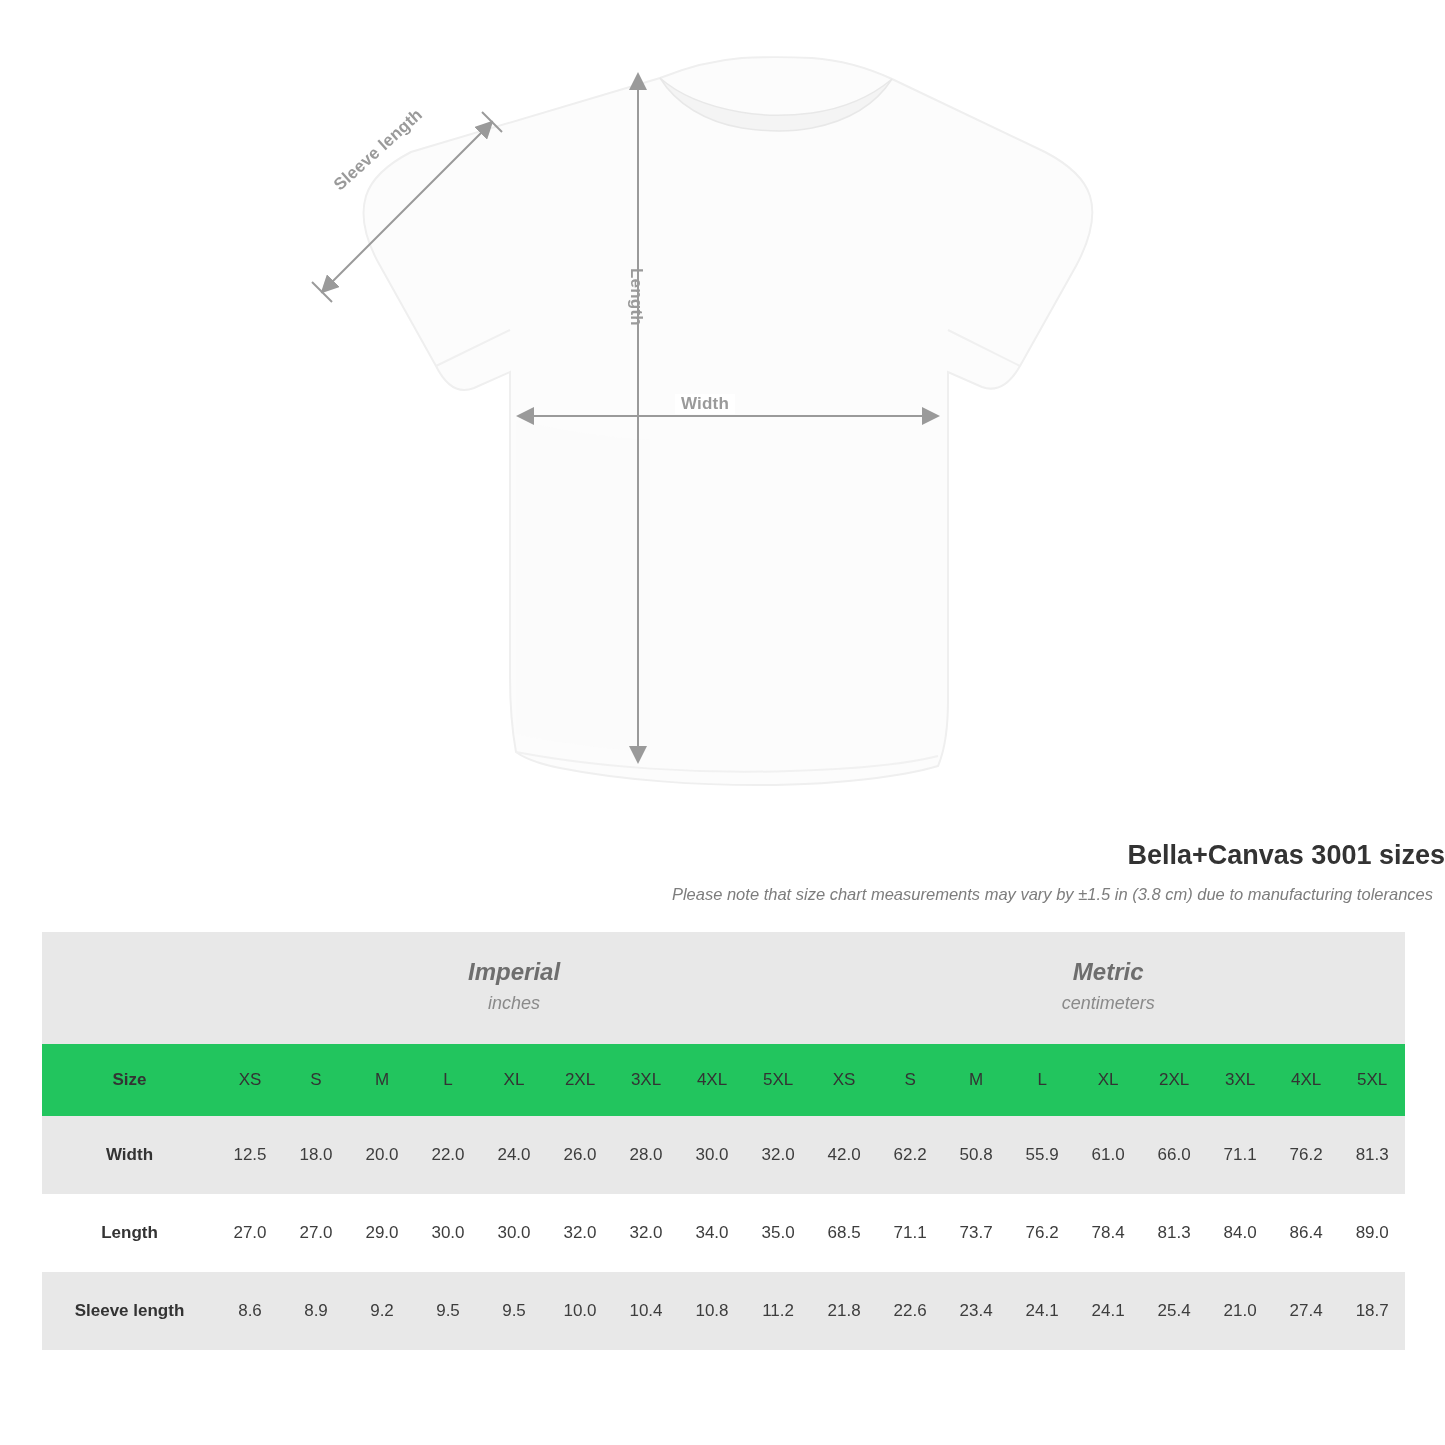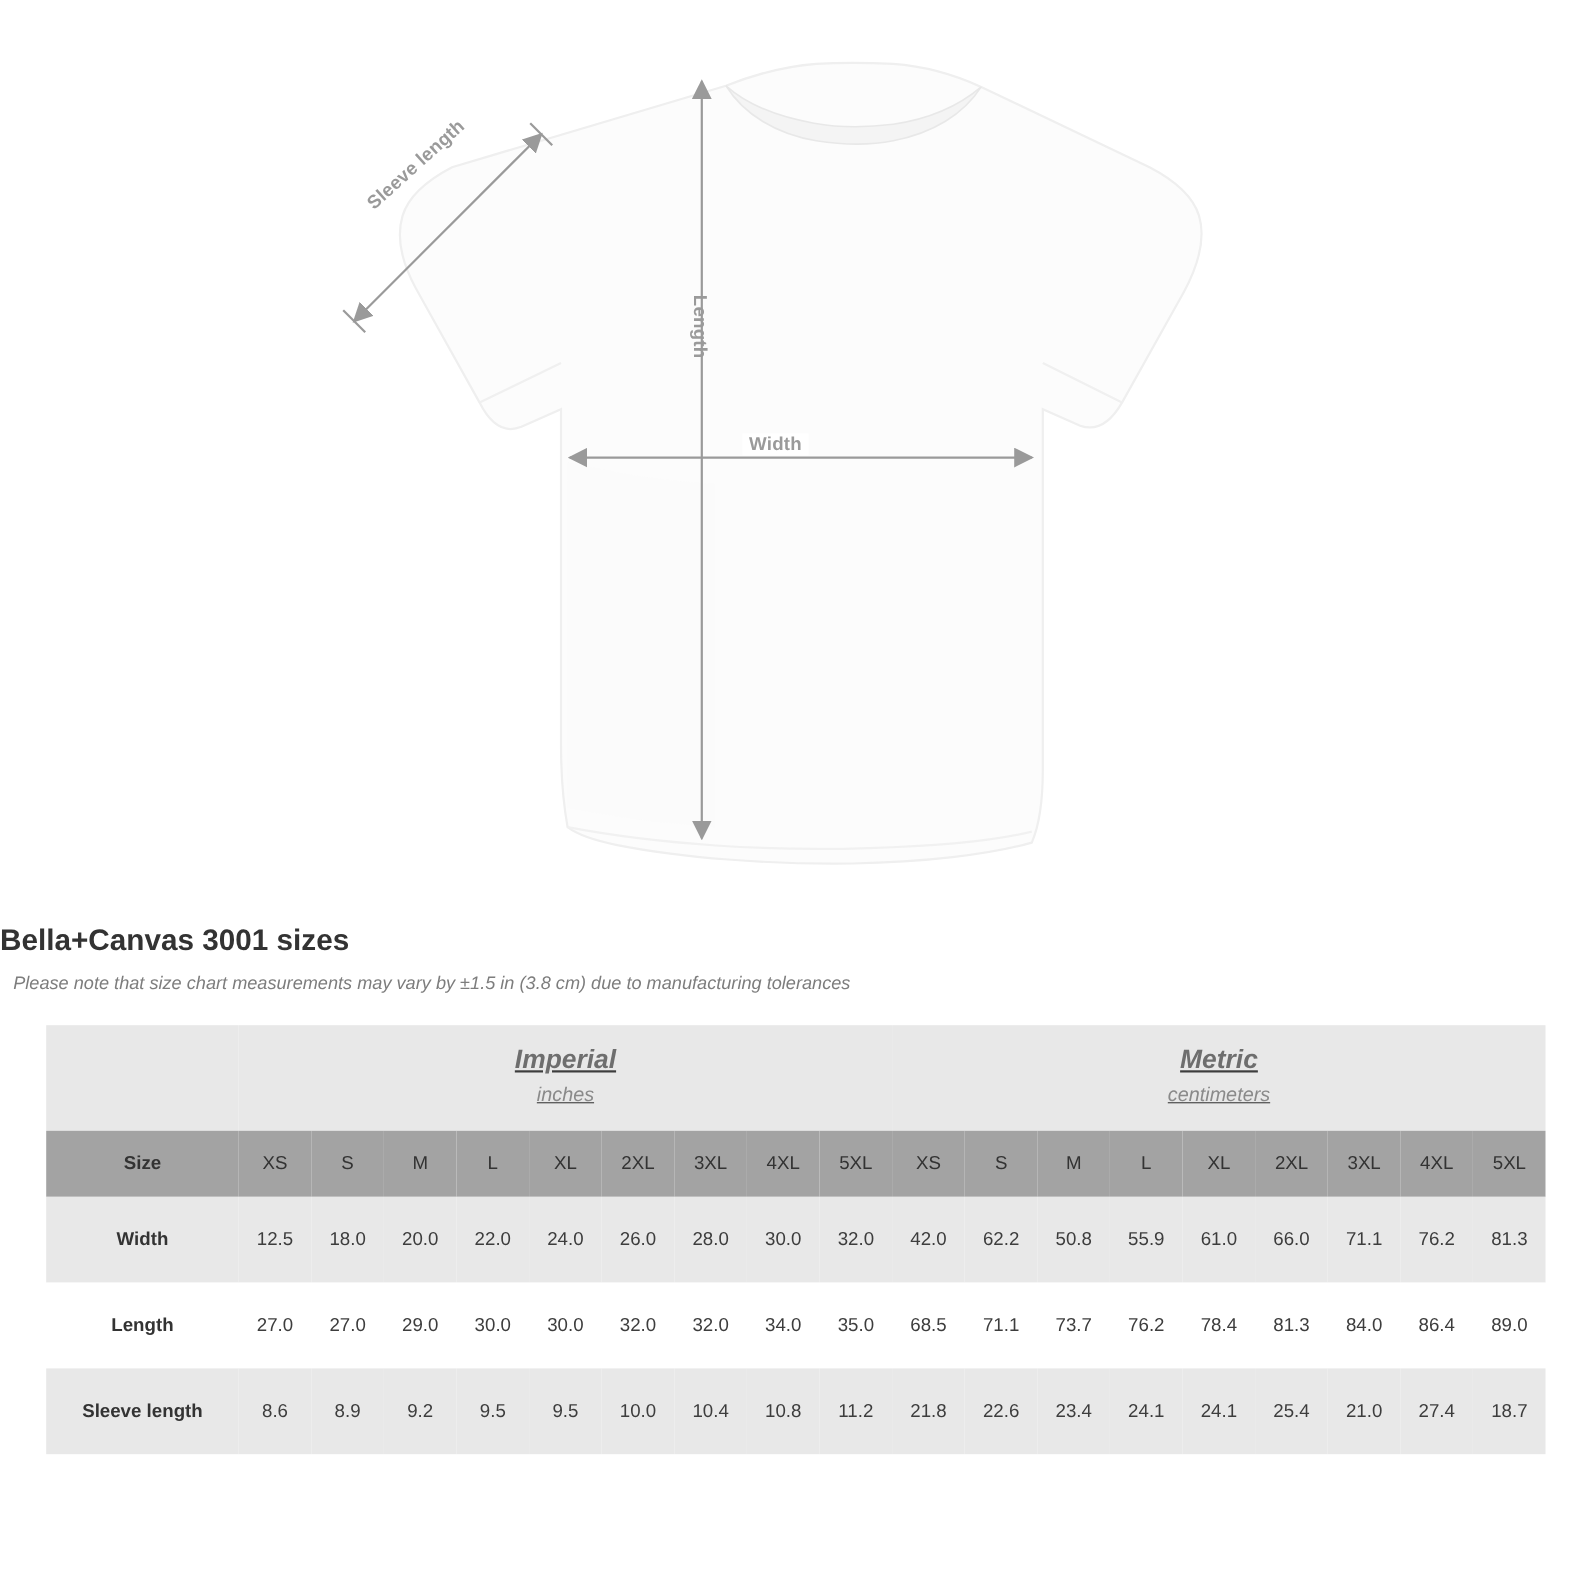--- a/index.html
+++ b/index.html
@@ -49,21 +49,21 @@
   }
   .label-width {
     left: 675px;
     top: 394px;
     background: #ffffff;
     padding: 0 6px;
   }
 
   
   .title-block {
-    text-align: left;
+    text-align: right;
     margin-top: 10px;
   }
   .chart-title {
     font-size: 27px;
     font-weight: bold;
     color: #333333;
     margin: 0 0 14px 0;
   }
   .chart-note {
     font-size: 16.5px;
@@ -80,40 +80,39 @@
     border-collapse: collapse;
     width: 1361px;
     table-layout: fixed;
   }
   table.size-table td, table.size-table th {
     text-align: center;
     vertical-align: middle;
     font-weight: normal;
   }
   .unit-head td {
-    height: 96px;
+    height: 112px;
     background: #e8e8e8;
-    text-decoration: underline;
   }
   .unit-title {
     font-size: 24px;
     font-style: italic;
     font-weight: bold;
     color: #6e6e6e;
     line-height: 1.25;
   }
   .unit-sub {
     font-size: 18px;
     font-style: italic;
     color: #8a8a8a;
     line-height: 1.8;
   }
   .head-row td {
-    height: 60px;
-    background: #a3a3a3;
+    height: 72px;
+    background: #22c55e;
     font-size: 17px;
     font-weight: bold;
     color: #333333;
   }
   .head-row td.rowlabel, .data-row td.rowlabel {
     font-size: 17px;
     font-weight: bold;
     color: #333333;
   }
   .data-row td {

